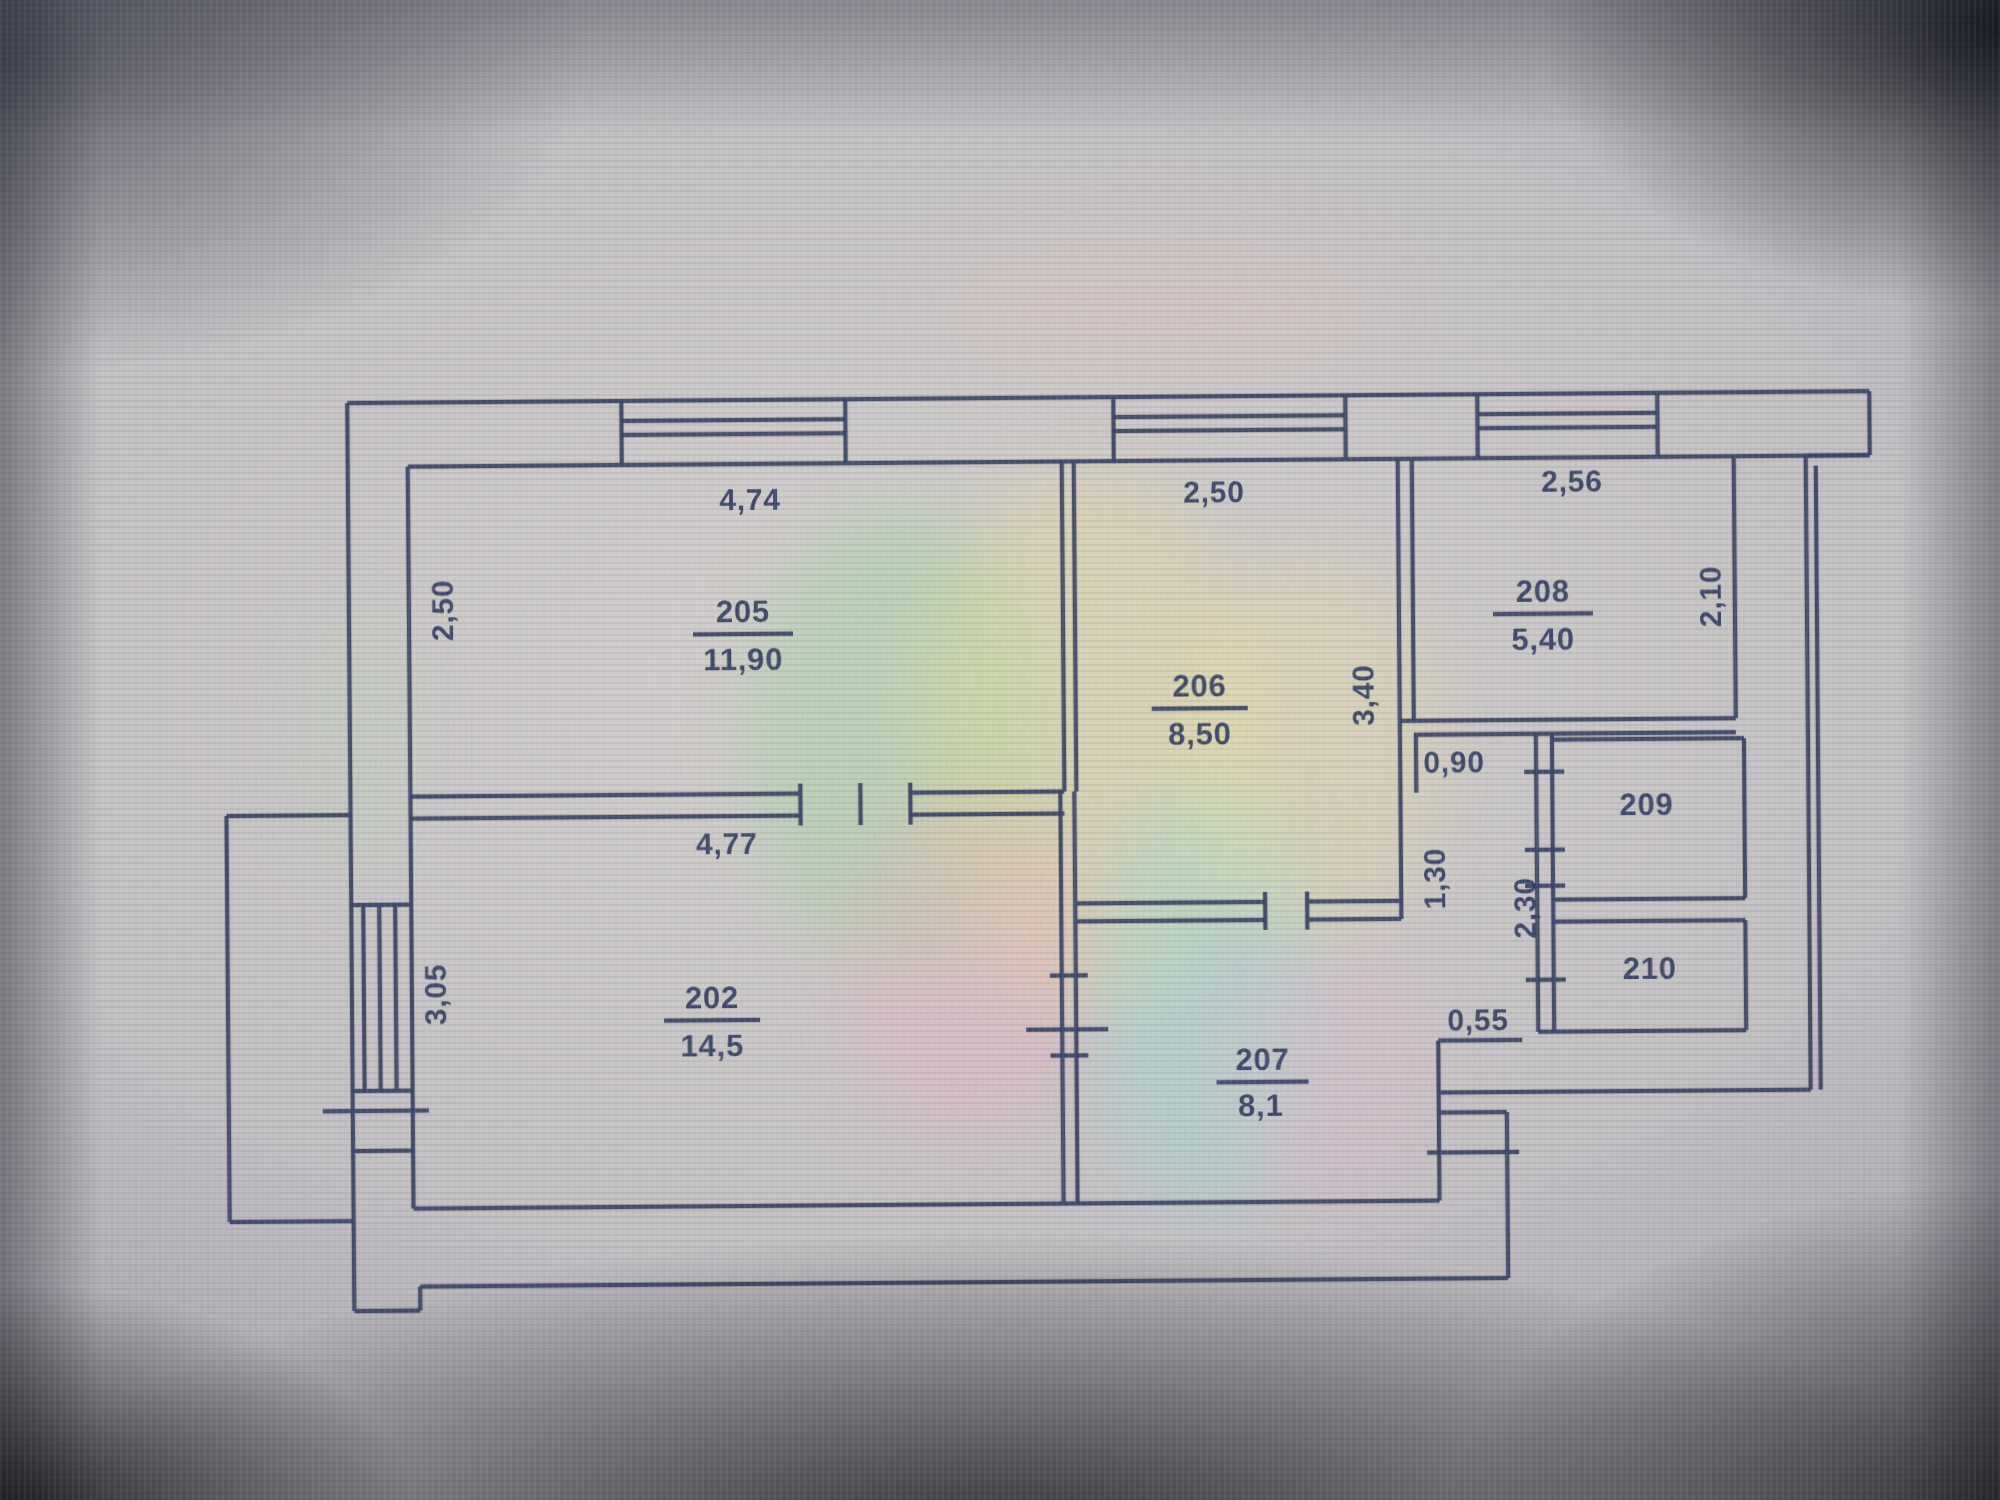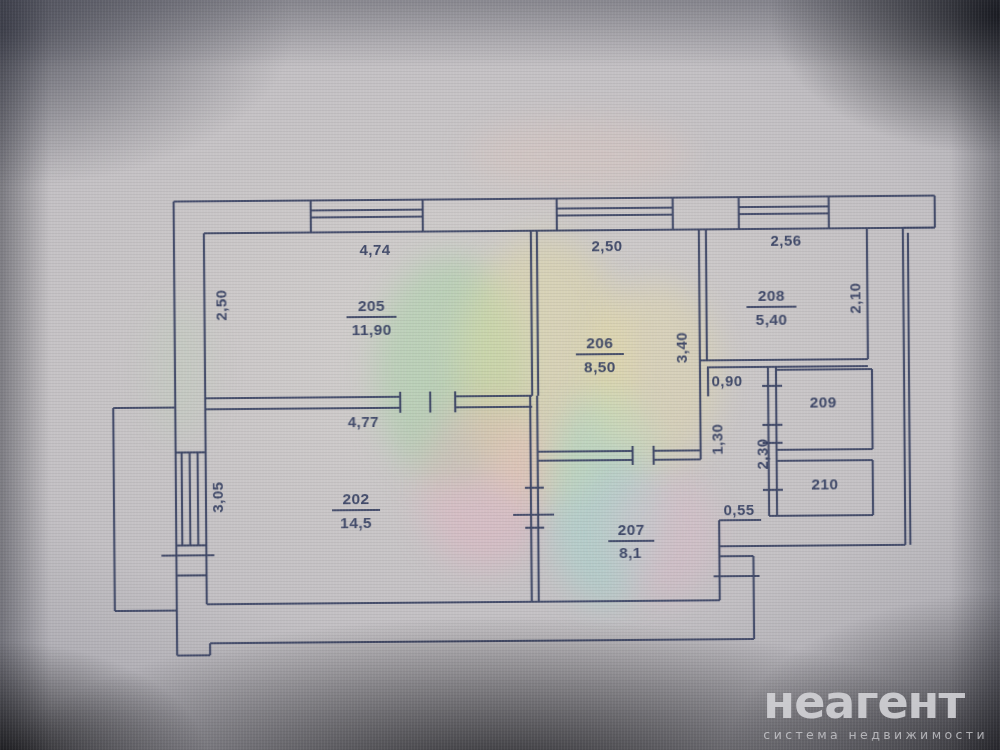--- a/index.html
+++ b/index.html
@@ -201,17 +201,13 @@
       <text class="flabel" x="629" y="559" text-anchor="middle">8,1</text>
 
       <text class="flabel" x="823" y="410" text-anchor="middle">209</text>
       <text class="flabel" x="824" y="492" text-anchor="middle">210</text>
     </g>
   </svg>
 
   <div class="vignette"></div>
   <div class="moire"></div>
 
-  <div class="watermark">
-    <div class="wm-brand">неагент</div>
-    <div class="wm-tag">система недвижимости</div>
-  </div>
 </div>
 
 </body></html>

